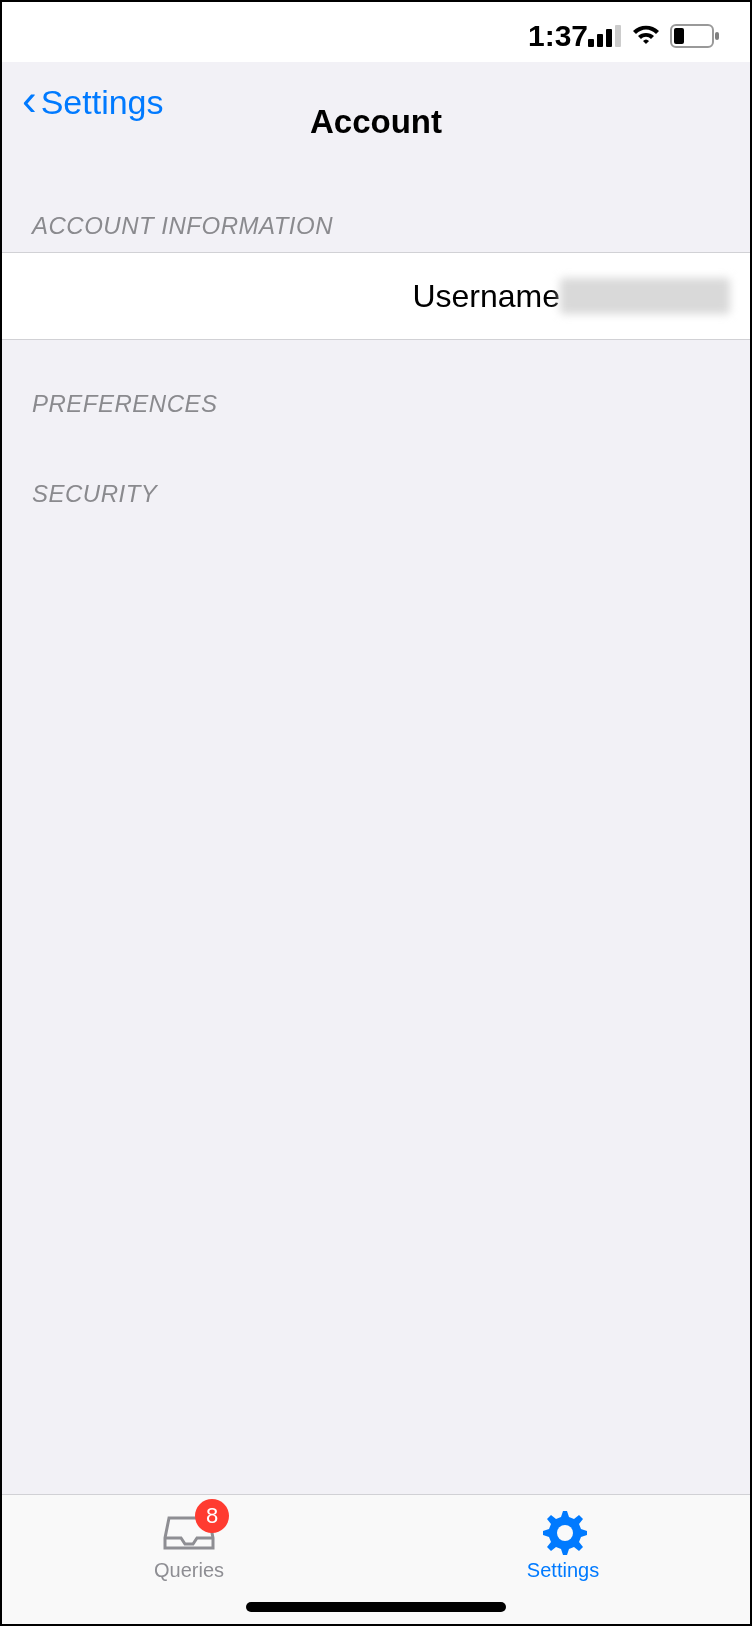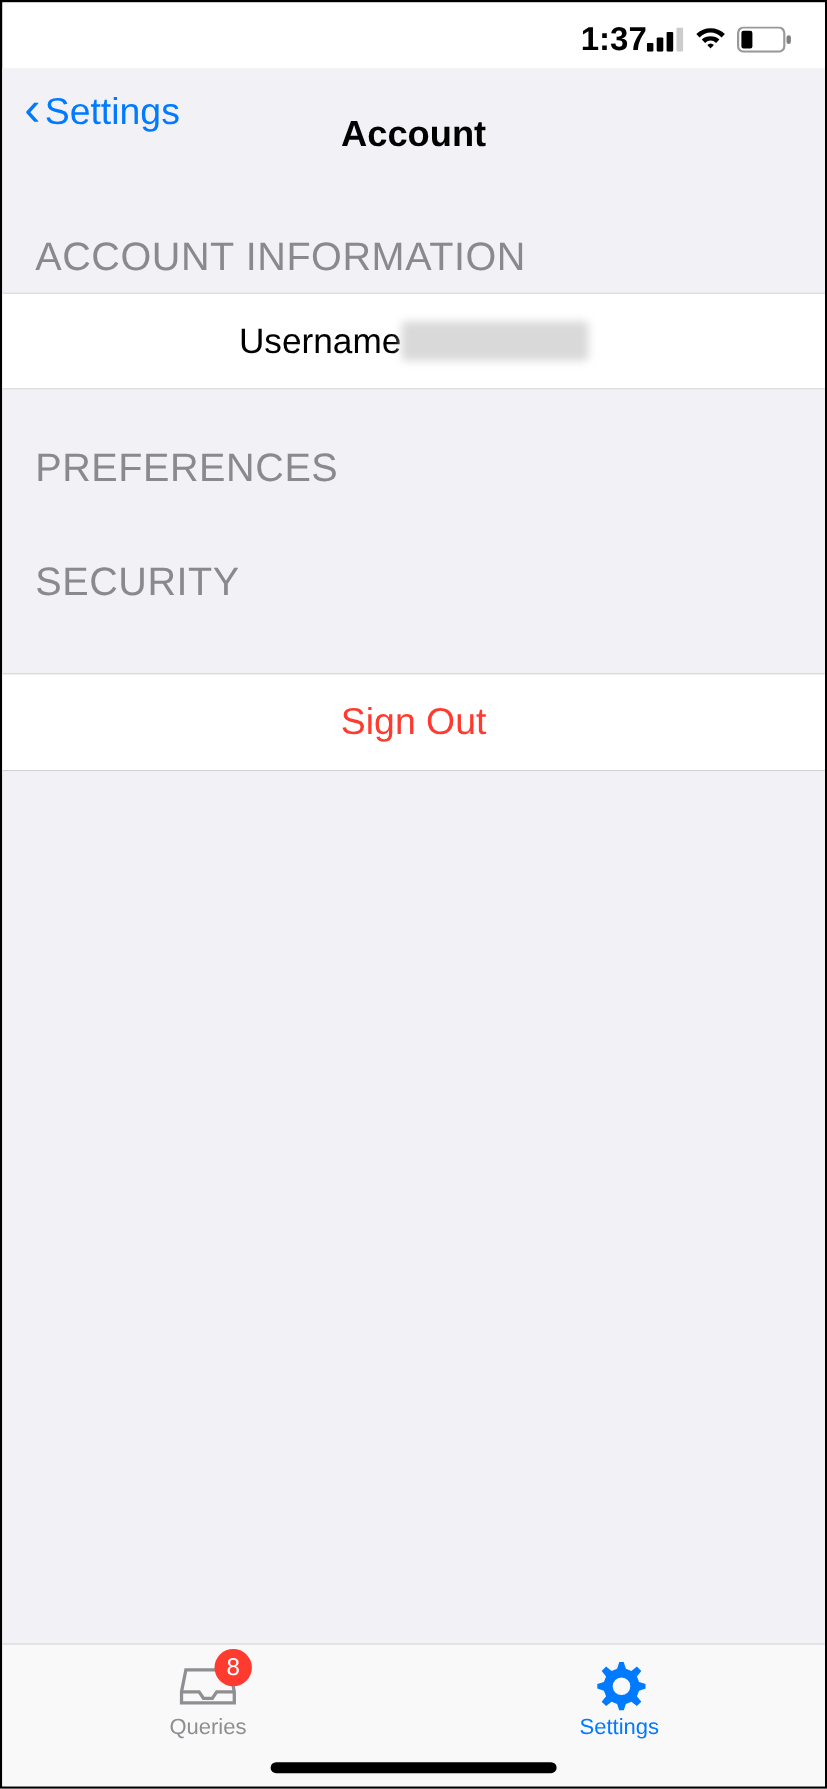--- a/index.html
+++ b/index.html
@@ -74,39 +74,40 @@
     }
     
     .content {
       flex: 1;
       background: #f2f1f6;
       overflow-y: auto;
     }
     
     .section-header {
       padding: 50px 30px 12px 30px;
-      font-size: 36px;
+      font-size: 24px;
       color: #8a8a8e;
       letter-spacing: 0.5px;
       text-transform: uppercase;
+      font-style: italic;
     }
     
     .section-header.first {
       padding-top: 60px;
     }
     
     .list-group {
       background: #fff;
       border-top: 1px solid #d1d1d5;
       border-bottom: 1px solid #d1d1d5;
     }
     
     .list-item {
       display: flex;
-      justify-content: center;
+      justify-content: flex-end;
       align-items: center;
       padding: 22px 20px;
       min-height: 86px;
     }
     
     .list-item:not(:last-child) {
       border-bottom: 1px solid #e5e5e8;
       margin-left: 0;
     }
     
@@ -296,23 +297,20 @@
     <div class="list-item">
       <span class="list-item-label">Username</span>
       <div class="redacted"></div>
     </div>
   </div>
 
   <div class="section-header">Preferences</div>
 
   <div class="section-header">Security</div>
 
-  <div class="sign-out-section">
-    <div class="sign-out-button">Sign Out</div>
-  </div>
 
 </div>
 
 <div class="tab-bar">
   <div class="tab-item">
     <div class="tab-icon-wrapper">
       <svg width="52" height="42" viewBox="0 0 52 42">
         <path d="M6 8 L46 8 L50 28 L50 38 L2 38 L2 28 Z" fill="none" stroke="#8e8e93" stroke-width="3"></path>
         <path d="M2 28 L18 28 L22 34 L30 34 L34 28 L50 28" fill="none" stroke="#8e8e93" stroke-width="3"></path>
       </svg>

